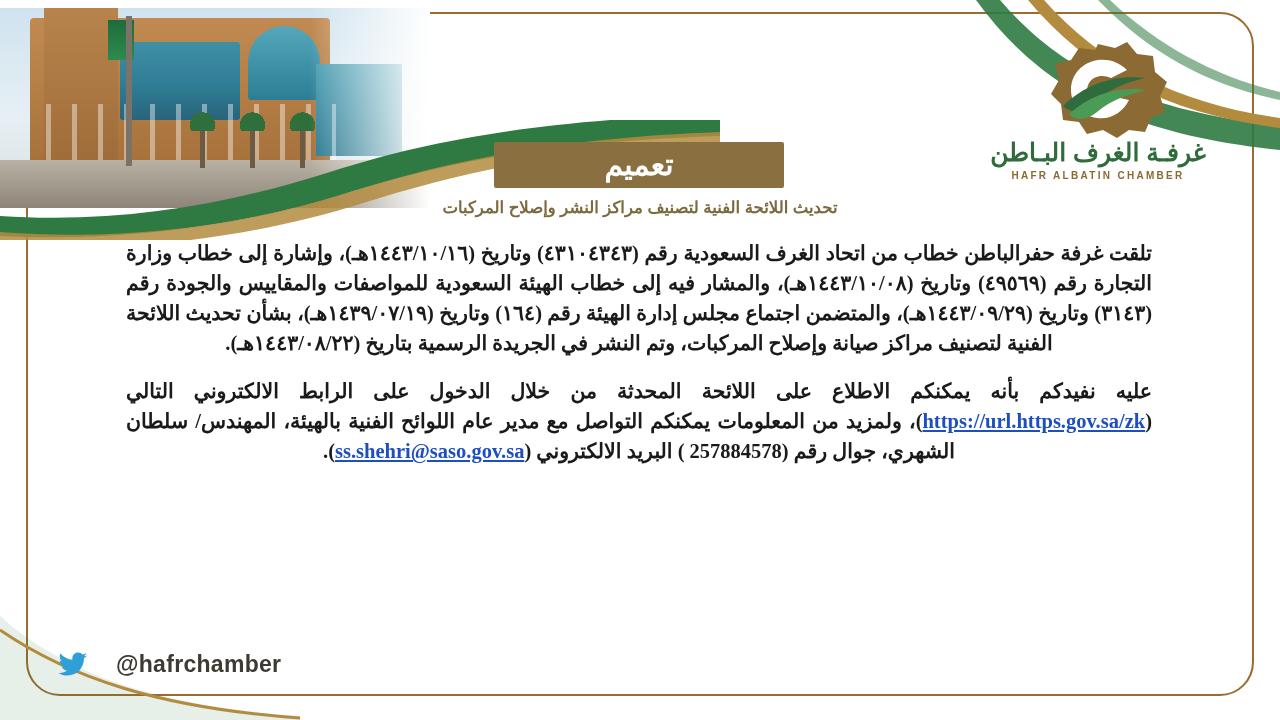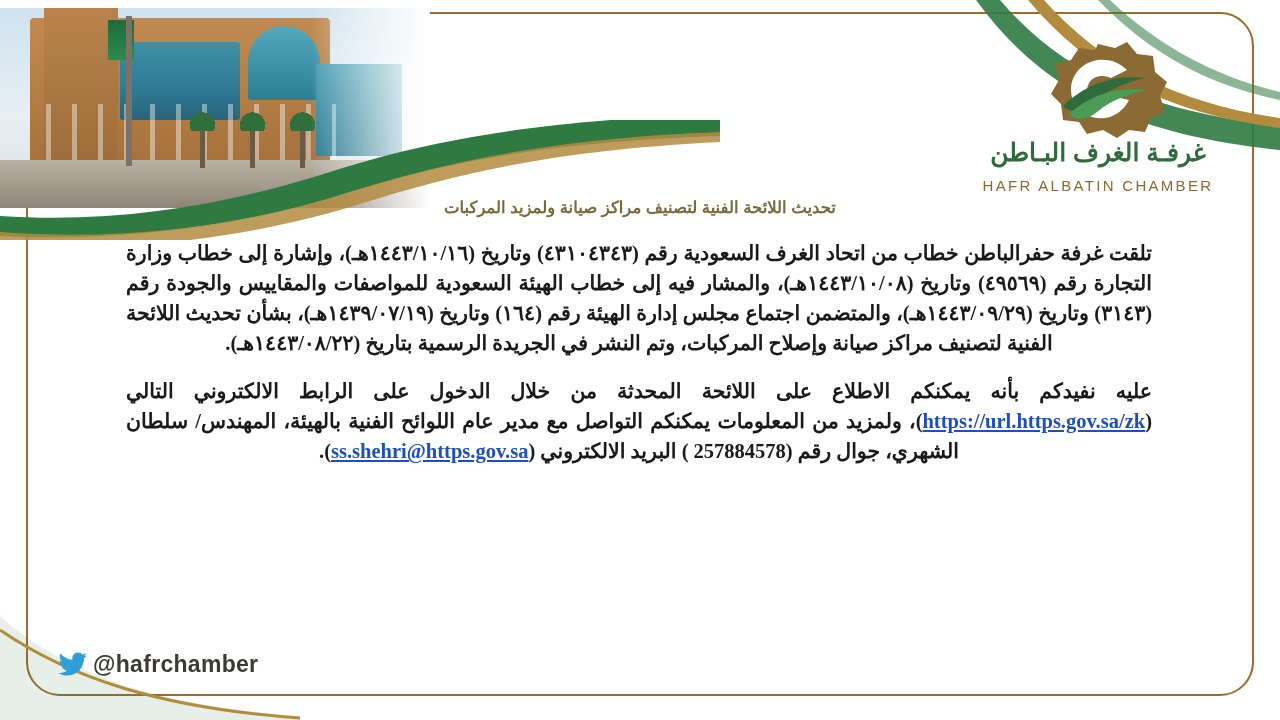--- a/index.html
+++ b/index.html
@@ -203,25 +203,25 @@
   .logo .name-ar {
     font-family: "Liberation Sans", sans-serif;
     font-weight: bold;
     font-size: 25px;
     color: #2f6b3c;
     letter-spacing: 1px;
     margin-top: -4px;
   }
   .logo .name-en {
     font-family: "Liberation Sans", sans-serif;
-    font-weight: normal;
-    font-size: 15px;
+    font-weight: bold;
+    font-size: 10px;
     color: #8b6a33;
     letter-spacing: 2.3px;
-    margin-top: 10px;
+    margin-top: 3px;
   }
 
   
   .badge {
     position: absolute;
     left: 494px;
     top: 142px;
     width: 290px;
     height: 46px;
     background: #8a7040;
@@ -270,21 +270,21 @@
     font-family: "Liberation Serif", serif;
   }
 
   
   .footer {
     position: absolute;
     left: 58px;
     bottom: 42px;
     display: flex;
     align-items: center;
-    gap: 5px;
+    gap: 28px;
     direction: ltr;
   }
   .footer .bird {
     width: 30px;
     height: 26px;
   }
   .footer .handle {
     font-family: "Liberation Sans", sans-serif;
     font-weight: bold;
     font-size: 23px;
@@ -339,27 +339,28 @@
                L94,100 L80,92 L64,96 L56,84 L40,82 L38,66 L28,56 L36,42 L32,26 L48,22 L56,10 L72,12 Z" fill="#8b6a33"></path>
       <path d="M75,22 C60,24 48,36 48,52 C48,66 58,78 74,80 C88,82 100,74 106,62 L88,58
                C84,64 78,66 72,64 C64,61 62,52 66,45 C70,38 80,36 88,40 L104,32 C96,24 86,21 75,22 Z" fill="#ffffff"></path>
       <path d="M40,68 C62,46 92,36 122,40 C104,44 84,52 68,66 C58,74 48,76 40,68 Z" fill="#2f6b3c"></path>
       <path d="M46,76 C68,56 96,48 124,52 C106,56 88,62 74,74 C64,82 54,84 46,76 Z" fill="#4a9b55"></path>
     </svg>
     <div class="name-ar">غرفـة الغرف البـاطن</div>
     <div class="name-en">HAFR ALBATIN CHAMBER</div>
   </div>
 
-
-  <div class="subtitle">تحديث اللائحة الفنية لتصنيف مراكز صيانة ولمزيد المركبات</div>
+  <div class="badge">تعميم</div>
+
+  <div class="subtitle">تحديث اللائحة الفنية لتصنيف مراكز النشر وإصلاح المركبات</div>
 
   <div class="body-text">
     <p>تلقت غرفة حفرالباطن خطاب من اتحاد الغرف السعودية رقم (٤٣١٠٤٣٤٣) وتاريخ (١٤٤٣/١٠/١٦هـ)، وإشارة إلى خطاب وزارة التجارة رقم (٤٩٥٦٩) وتاريخ (١٤٤٣/١٠/٠٨هـ)، والمشار فيه إلى خطاب الهيئة السعودية للمواصفات والمقاييس والجودة رقم (٣١٤٣) وتاريخ (١٤٤٣/٠٩/٢٩هـ)، والمتضمن اجتماع مجلس إدارة الهيئة رقم (١٦٤) وتاريخ (١٤٣٩/٠٧/١٩هـ)، بشأن تحديث اللائحة الفنية لتصنيف مراكز صيانة وإصلاح المركبات، وتم النشر في الجريدة الرسمية بتاريخ (١٤٤٣/٠٨/٢٢هـ).</p>
     <p>
-      <span>عليه نفيدكم بأنه يمكنكم الاطلاع على اللائحة المحدثة من خلال الدخول على الرابط الالكتروني التالي (</span><a class="lnk" href="#">https://url.https.gov.sa/zk</a><span>)، ولمزيد من المعلومات يمكنكم التواصل مع مدير عام اللوائح الفنية بالهيئة، المهندس/ سلطان الشهري، جوال رقم (257884578 ) البريد الالكتروني (</span><a class="lnk" href="#">ss.shehri@https.gov.sa</a><span>).</span>
+      <span>عليه نفيدكم بأنه يمكنكم الاطلاع على اللائحة المحدثة من خلال الدخول على الرابط الالكتروني التالي (</span><a class="lnk" href="#">https://url.https.gov.sa/zk</a><span>)، ولمزيد من المعلومات يمكنكم التواصل مع مدير عام اللوائح الفنية بالهيئة، المهندس/ سلطان الشهري، جوال رقم (257884578 ) البريد الالكتروني (</span><a class="lnk" href="#">ss.shehri@saso.gov.sa</a><span>).</span>
     </p>
   </div>
 
   <div class="footer">
     <svg class="bird" viewBox="0 0 30 26">
       <path d="M29,3.4 c-1.1,0.5 -2.2,0.8 -3.4,0.9 c1.2,-0.7 2.2,-1.9 2.6,-3.3 c-1.2,0.7 -2.4,1.2 -3.8,1.5
                C23.3,1.3 21.8,0.6 20.1,0.6 c-3.2,0 -5.8,2.6 -5.8,5.8 c0,0.5 0.1,0.9 0.2,1.3
                C9.7,7.5 5.4,5.1 2.5,1.5 C2,2.4 1.7,3.4 1.7,4.5 c0,2 1,3.8 2.6,4.8 c-0.9,0 -1.8,-0.3 -2.6,-0.7
                c0,0 0,0.1 0,0.1 c0,2.8 2,5.1 4.6,5.7 c-0.5,0.1 -1,0.2 -1.5,0.2 c-0.4,0 -0.7,0 -1.1,-0.1
                c0.7,2.3 2.9,4 5.4,4 c-2,1.6 -4.5,2.5 -7.2,2.5 c-0.5,0 -0.9,0 -1.4,-0.1 c2.6,1.6 5.6,2.6 8.9,2.6

